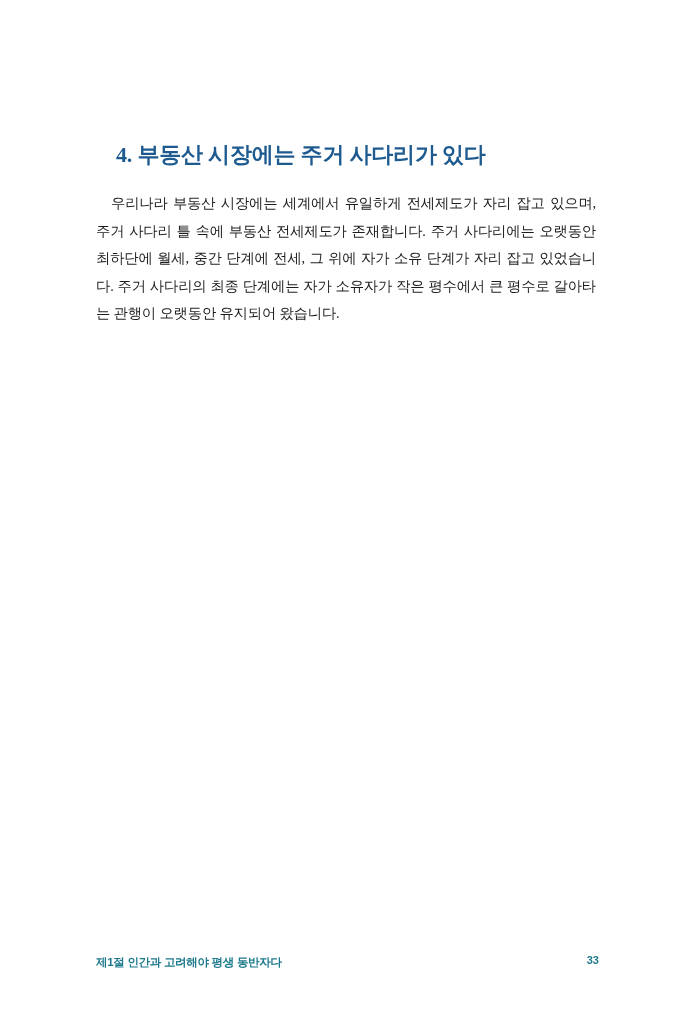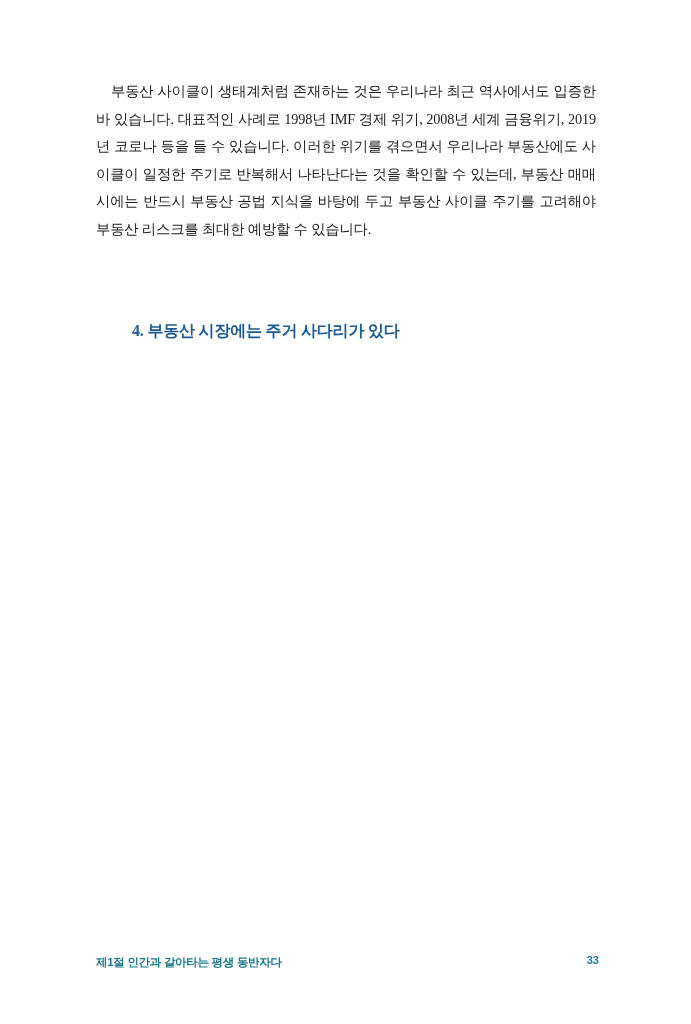--- a/index.html
+++ b/index.html
@@ -33,22 +33,22 @@
     margin: 0;
     font-size: 14.3px;
     line-height: 1.93;
     text-align: justify;
     text-justify: inter-character;
     letter-spacing: -0.15px;
     color: #1c1c1c;
     text-indent: 15px;
   }
   .section-heading {
-    margin: 16px;
-    font-size: 16px;
+    margin: 0;
+    font-size: 22px;
     font-weight: bold;
     color: #1d5a8f;
     letter-spacing: -0.2px;
   }
   .gap-after-intro {
     height: 62px;
   }
   .gap-after-heading {
     height: 20px;
   }
@@ -82,32 +82,32 @@
     color: #1d7a8c;
   }
 </style>
 </head>
 <body>
 
 <div class="page">
 
   <div class="content">
 
-    <p class="body-para">부동산 사이클이 생태계처럼 존재하는 것은 우리나라 최근 역사에서도 입증한 바 있습니다. 대표적인 사례로 1998년 IMF 경제 위기, 2008년 세계 금융위기, 2019년 코로나 등을 들 수 있습니다. 이러한 위기를 겪으면서 우리나라 부동산에도 사이클이 일정한 주기로 반복해서 나타난다는 것을 확인할 수 있는데, 부동산 매매 시에는 반드시 부동산 공법 지식을 바탕에 두고 부동산 사이클 주기를 고려해야 부동산 리스크를 최대한 예방할 수 있습니다.</p>
 
     <div class="gap-after-intro"></div>
 
     <div class="heading-block">
       <h2 class="section-heading">4. 부동산 시장에는 주거 사다리가 있다</h2>
     </div>
 
     <div class="gap-after-heading"></div>
 
+    <p class="body-para">우리나라 부동산 시장에는 세계에서 유일하게 전세제도가 자리 잡고 있으며, 주거 사다리 틀 속에 부동산 전세제도가 존재합니다. 주거 사다리에는 오랫동안 최하단에 월세, 중간 단계에 전세, 그 위에 자가 소유 단계가 자리 잡고 있었습니다. 주거 사다리의 최종 단계에는 자가 소유자가 작은 평수에서 큰 평수로 갈아타는 관행이 오랫동안 유지되어 왔습니다.</p>
 
 
   </div>
 
   <div class="footer">
-    <div class="footer-left">제1절  인간과 갈아타는 평생 동반자다</div>
+    <div class="footer-left">제1절  인간과 고려해야 평생 동반자다</div>
     <div class="footer-right">33</div>
   </div>
 
 </div>
 
 </body></html>

